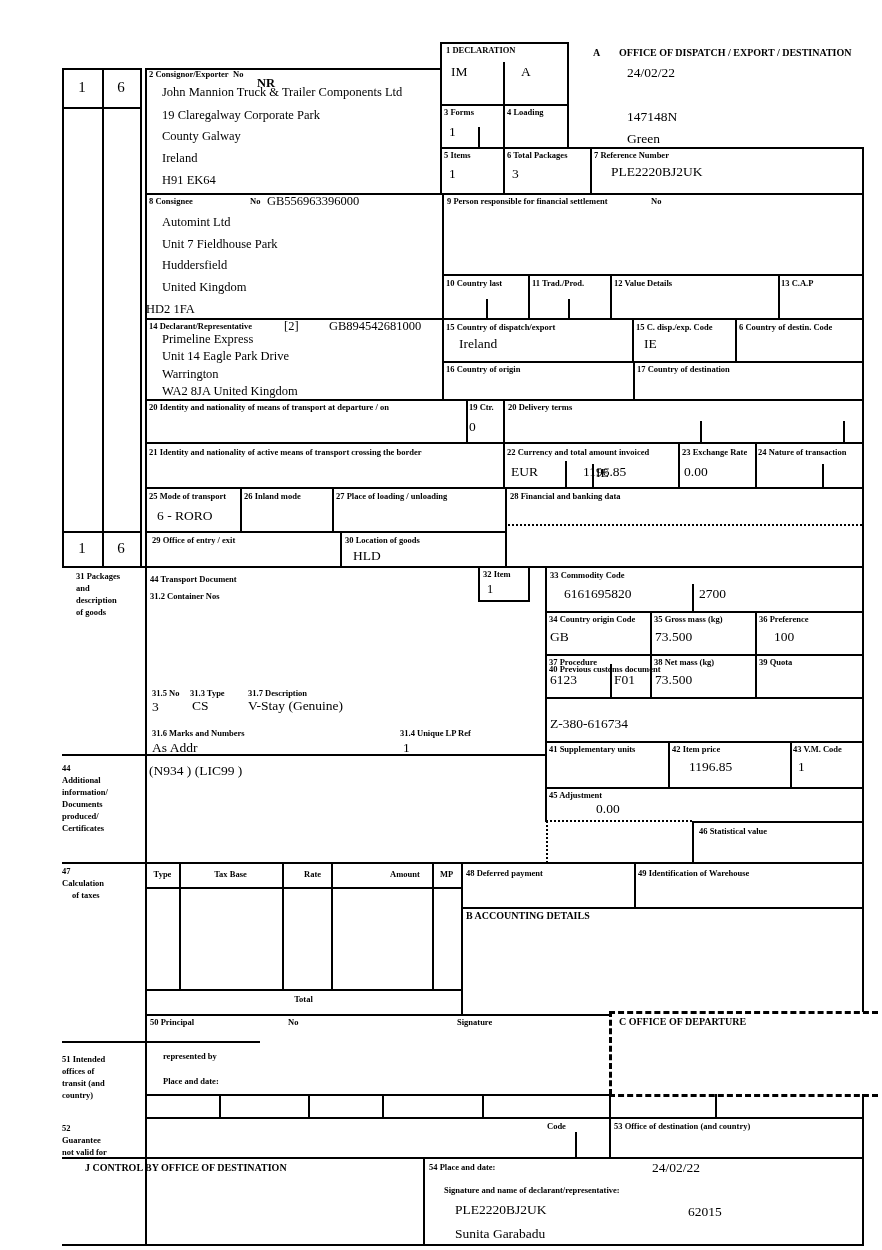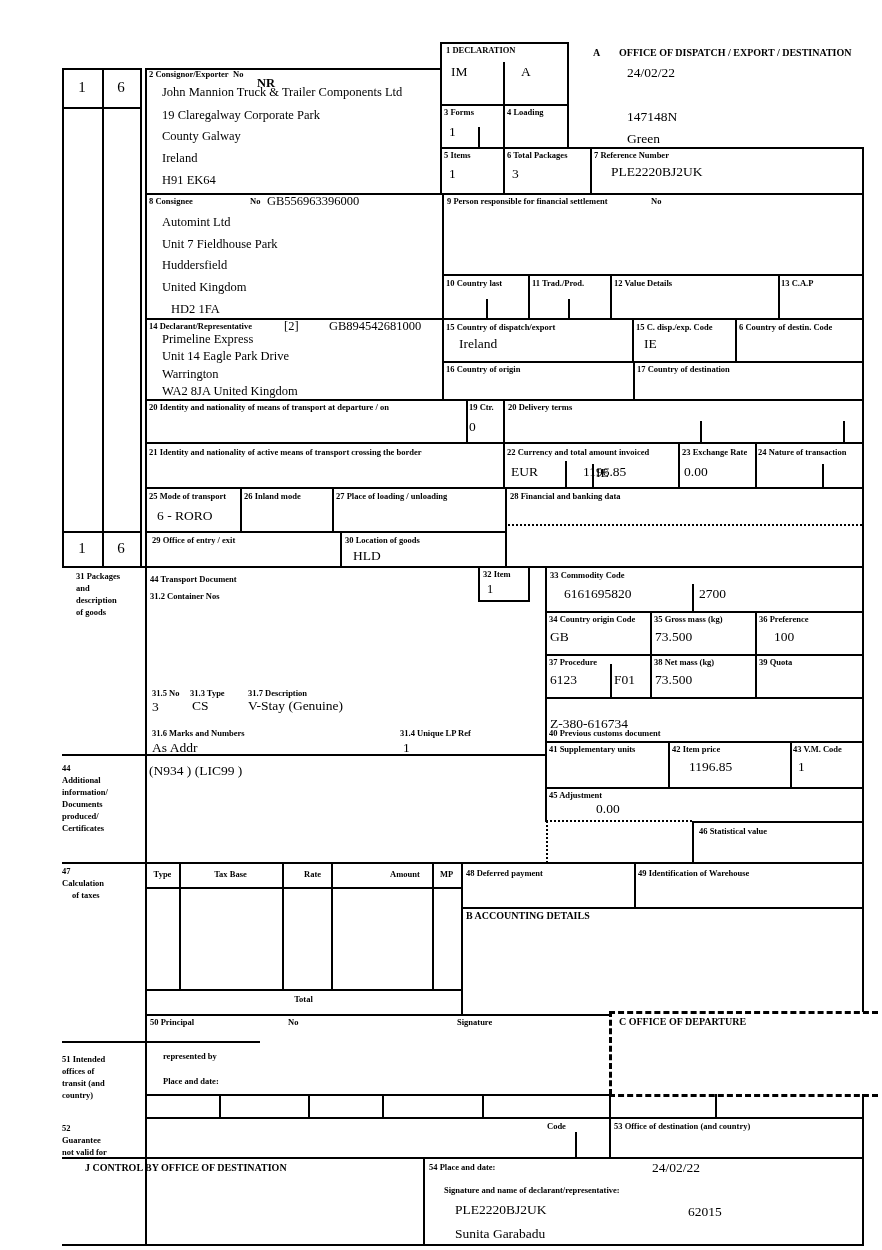--- a/index.html
+++ b/index.html
@@ -159,21 +159,21 @@
   <span class="t lab" style="left:594px;top:150px">7 Reference Number</span>
   <span class="t v13" style="left:611px;top:164px">PLE2220BJ2UK</span>
 
   <span class="t lab" style="left:149px;top:196px">8 Consignee</span>
   <span class="t lab" style="left:250px;top:196px">No</span>
   <span class="t val" style="left:267px;top:194px">GB556963396000</span>
   <span class="t val" style="left:162px;top:215px">Automint Ltd</span>
   <span class="t val" style="left:162px;top:237px">Unit 7 Fieldhouse Park</span>
   <span class="t val" style="left:162px;top:258px">Huddersfield</span>
   <span class="t val" style="left:162px;top:280px">United Kingdom</span>
-  <span class="t val" style="left:171px;top:302px">HD2 1FA</span>
+  <span class="t val" style="left:146px;top:302px">HD2 1FA</span>
   <span class="t lab" style="left:447px;top:196px">9 Person responsible for financial settlement</span>
   <span class="t lab" style="left:651px;top:196px">No</span>
 
   <span class="t lab" style="left:446px;top:278px">10 Country last</span>
   <span class="t lab" style="left:532px;top:278px">11 Trad./Prod.</span>
   <span class="t lab" style="left:614px;top:278px">12 Value Details</span>
   <span class="t lab" style="left:781px;top:278px">13 C.A.P</span>
 
   <span class="t lab" style="left:149px;top:321px">14 Declarant/Representative</span>
   <span class="t val" style="left:284px;top:319px">[2]</span>
@@ -240,21 +240,21 @@
   <span class="t lab" style="left:654px;top:614px">35 Gross mass (kg)</span>
   <span class="t v13" style="left:655px;top:629px">73.500</span>
   <span class="t lab" style="left:759px;top:614px">36 Preference</span>
   <span class="t v13" style="left:774px;top:629px">100</span>
   <span class="t lab" style="left:549px;top:657px">37 Procedure</span>
   <span class="t v13" style="left:550px;top:672px">6123</span>
   <span class="t v13" style="left:614px;top:672px">F01</span>
   <span class="t lab" style="left:654px;top:657px">38 Net mass (kg)</span>
   <span class="t v13" style="left:655px;top:672px">73.500</span>
   <span class="t lab" style="left:759px;top:657px">39 Quota</span>
-  <span class="t lab" style="left:549px;top:728px">40 Previous customs document</span>
+  <span class="t lab" style="left:549px;top:664px">40 Previous customs document</span>
   <span class="t v13" style="left:550px;top:716px">Z-380-616734</span>
   <span class="t lab" style="left:549px;top:744px">41 Supplementary units</span>
   <span class="t lab" style="left:672px;top:744px">42 Item price</span>
   <span class="t v13" style="left:689px;top:759px">1196.85</span>
   <span class="t lab" style="left:793px;top:744px">43 V.M. Code</span>
   <span class="t v13" style="left:798px;top:759px">1</span>
 
   <span class="t lab" style="left:62px;top:763px">44</span>
   <span class="t lab" style="left:62px;top:775px">Additional</span>
   <span class="t lab" style="left:62px;top:787px">information/</span>

